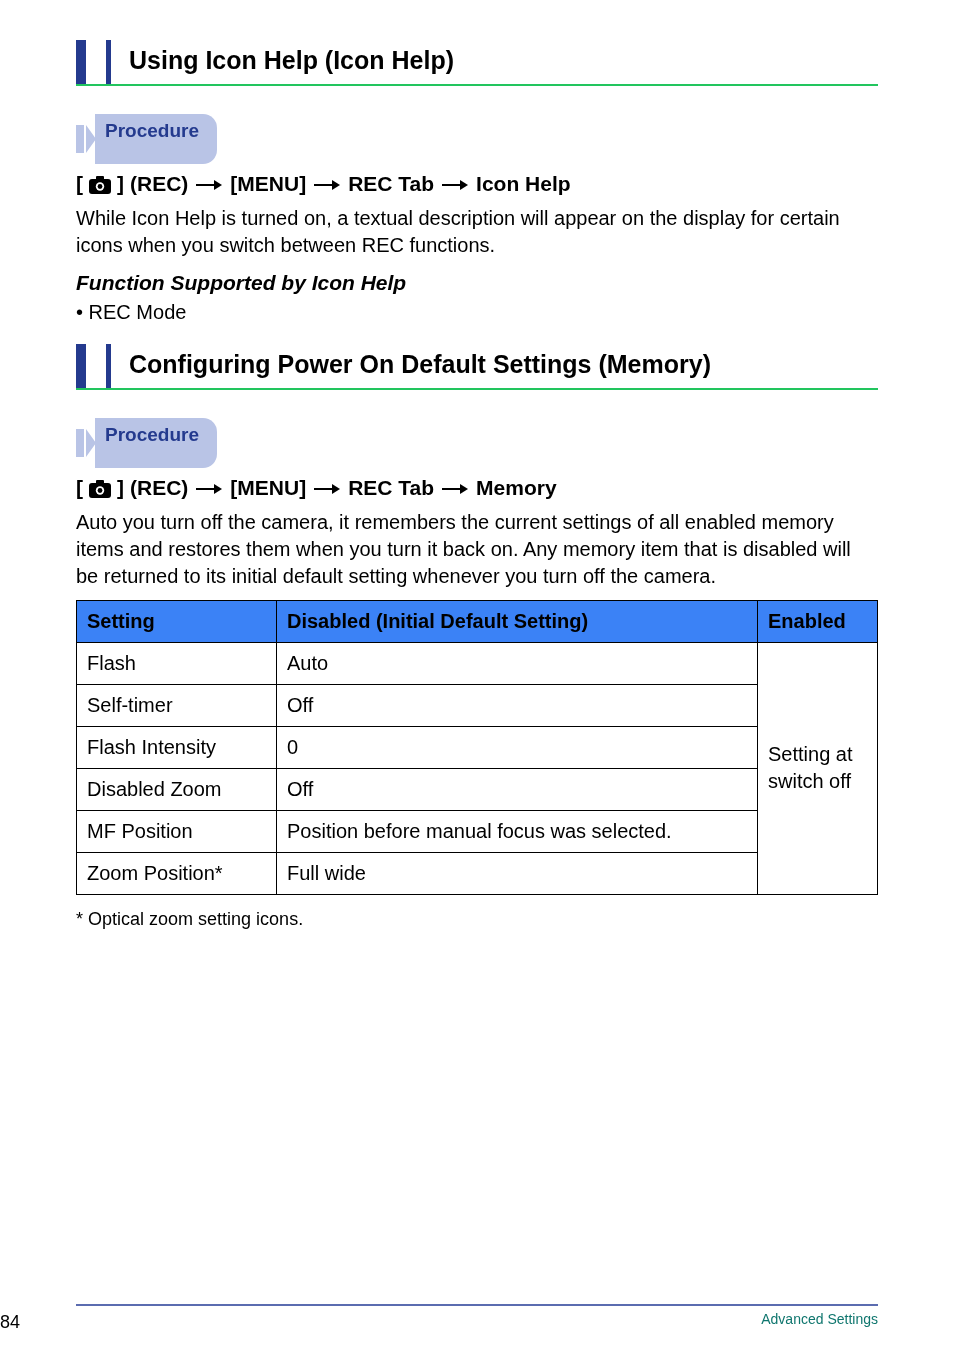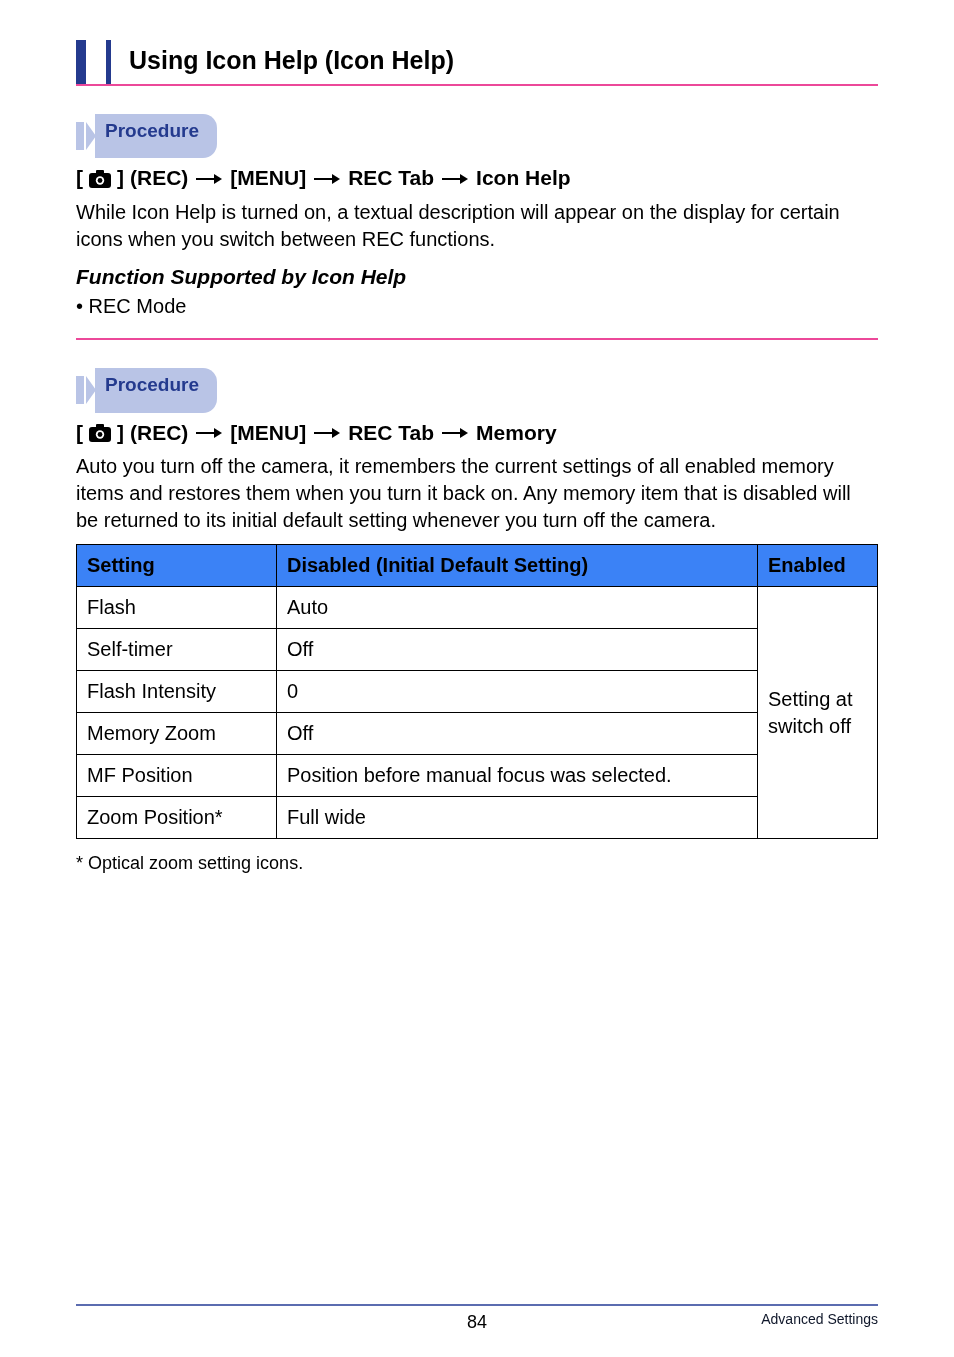--- a/index.html
+++ b/index.html
@@ -10,21 +10,21 @@
     background: #fff;
     position: relative;
     padding: 40px 76px 0 76px;
     font-size: 20px;
     line-height: 1.35;
   }
 
   .section-heading {
     display: flex;
     align-items: stretch;
-    border-bottom: 2px solid #ec4899;
+    border-bottom: 2px solid #22c55e;
     margin-bottom: 28px;
     gap: 8px;
   }
   .section-heading .bar-thick {
     width: 10px;
     background: #243a8e;
   }
   .section-heading .bar-gap {
     width: 4px;
     background: #fff;
@@ -56,21 +56,21 @@
     border-top: 14px solid transparent;
     border-bottom: 14px solid transparent;
     border-left: 10px solid #b9c4e6;
     margin-right: 0;
   }
   .proc-pill {
     background: #b9c4e6;
     color: #243a8e;
     font-weight: bold;
     font-size: 19px;
-    padding: 4px 18px 15px 10px;
+    padding: 4px 18px 21px 10px;
     border-radius: 0 14px 14px 0;
     margin-left: -1px;
   }
 
   .path-line {
     font-weight: bold;
     font-size: 21px;
     display: flex;
     align-items: center;
     flex-wrap: wrap;
@@ -128,28 +128,27 @@
     margin-bottom: 4px;
   }
   .footer-row {
     display: flex;
     justify-content: space-between;
     align-items: flex-start;
     font-size: 14px;
   }
   .footer-page {
     width: 100%;
-    text-align: center;
     font-size: 18px;
     color: #000;
     position: absolute;
     left: 0;
   }
   .footer-right {
-    color: #0f172a;
+    color: #0f766e;
     font-size: 14px;
     margin-left: auto;
     z-index: 1;
   }
 
   svg.icon-camera { width: 22px; height: 18px; }
   svg.icon-arrow { width: 26px; height: 14px; }
 </style>
 </head>
 <body>
@@ -204,20 +203,21 @@
 
 <div class="body-text">While Icon Help is turned on, a textual description will appear on the display for certain icons when you switch between REC functions.</div>
 
 <div class="subhead">Function Supported by Icon Help</div>
 <div class="bullet">REC Mode</div>
 
 <div class="section-heading section2">
   <div class="bar-thick"></div>
   <div class="bar-gap"></div>
   <div class="bar-thin"></div>
+  <div class="title">Configuring Power On Default Settings (Memory)</div>
 </div>
 
 <div class="procedure-row">
   <div class="proc-bar"></div>
   <div class="proc-chevron"></div>
   <div class="proc-pill">Procedure</div>
 </div>
 
 <div class="path-line">
   <span>[</span>
@@ -272,21 +272,21 @@
     </tr>
     <tr>
       <td>Self-timer</td>
       <td>Off</td>
     </tr>
     <tr>
       <td>Flash Intensity</td>
       <td>0</td>
     </tr>
     <tr>
-      <td>Memory Zoom</td>
+      <td>Disabled Zoom</td>
       <td>Off</td>
     </tr>
     <tr>
       <td>MF Position</td>
       <td>Position before manual focus was selected.</td>
     </tr>
     <tr>
       <td>Zoom Position*</td>
       <td>Full wide</td>
     </tr>

